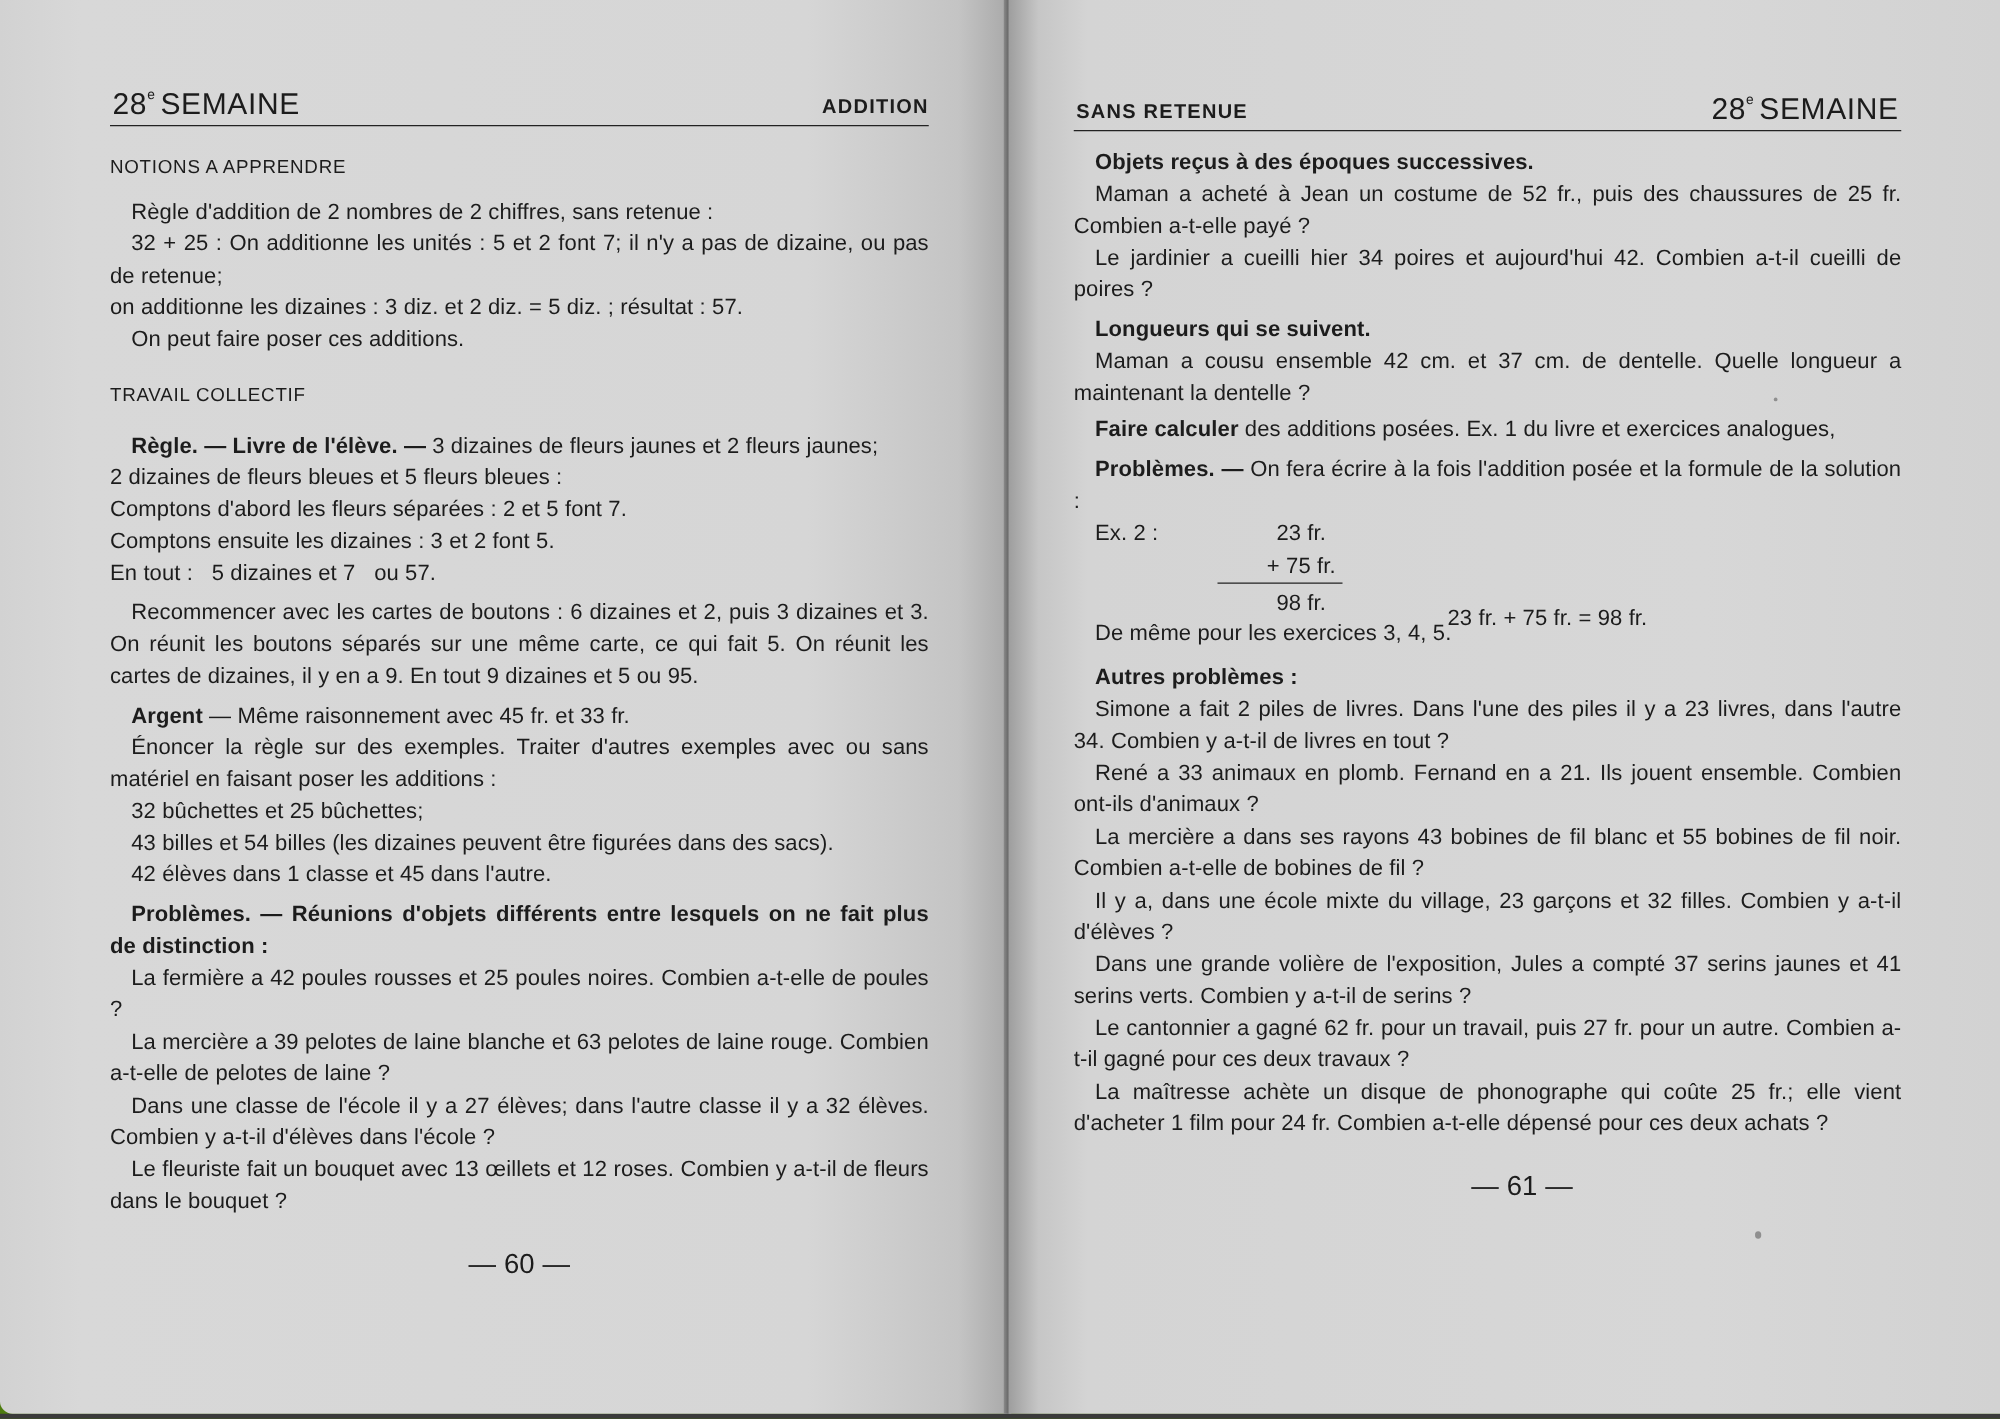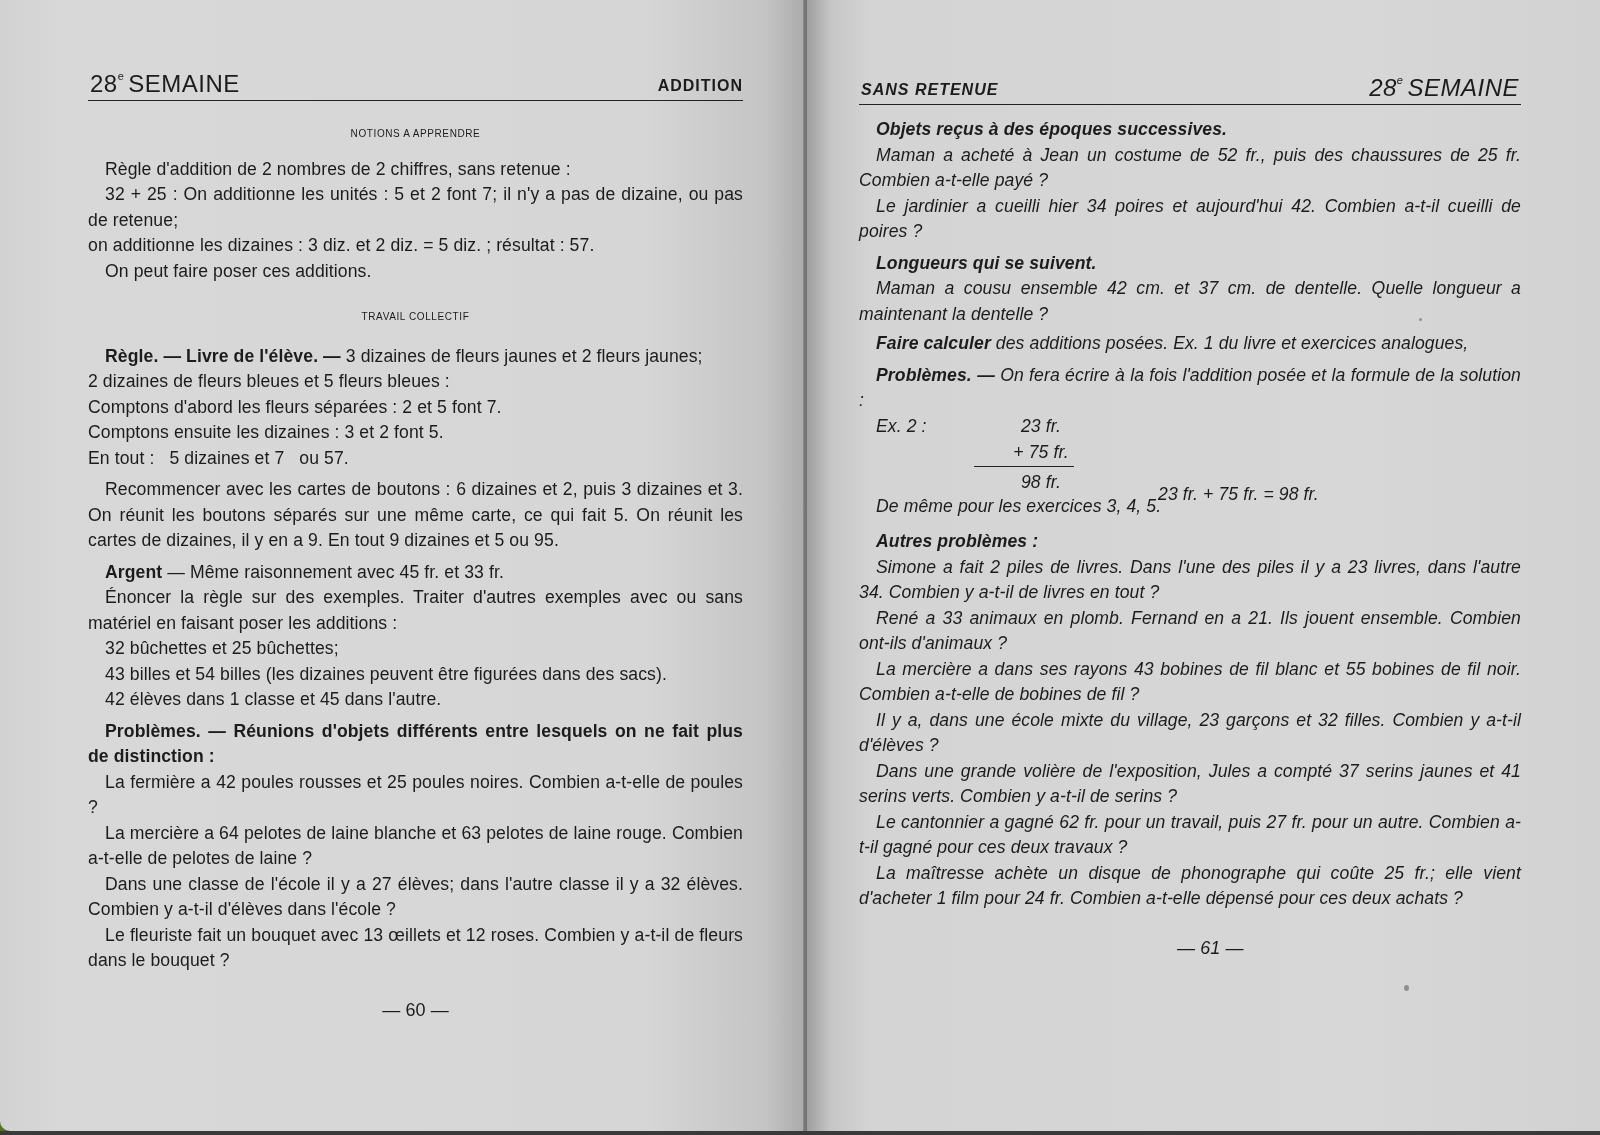--- a/index.html
+++ b/index.html
@@ -13,45 +13,45 @@
     position: absolute; left: 0; top: 0; width: 1600px; height: 1131px;
     background: #4d7c0f;
   }
   .page {
     position: absolute; top: 0; height: 1131px;
     background: linear-gradient(180deg, #d9d9d9 0%, #d4d4d4 60%, #cfcfcf 100%);
   }
   .page.left { left: 0; width: 807px; border-radius: 0 0 0 10px;
     background: linear-gradient(90deg, #d2d2d2 0%, #d8d8d8 8%, #d6d6d6 80%, #c4c4c4 95%, #a9a9a9 100%); }
   .page.right { left: 807px; width: 793px;
-    background: linear-gradient(90deg, #9e9e9e 0%, #c6c6c6 3%, #d4d4d4 8%, #d7d7d7 70%, #d2d2d2 100%); font-style: italic; }
+    background: linear-gradient(90deg, #9e9e9e 0%, #c6c6c6 3%, #d4d4d4 8%, #d7d7d7 70%, #d2d2d2 100%); }
   .gutter { position: absolute; left: 803px; top: 0; width: 6px; height: 1131px;
     background: linear-gradient(90deg, #8a8a8a, #6e6e6e, #9a9a9a); }
 
   .content { position: absolute; font-size: 17.6px; line-height: 25.5px; letter-spacing: 0.1px; }
   .left .content { left: 88px; width: 655px; top: 62px; }
   .right .content { left: 52px; width: 662px; top: 66px; }
 
   .header { position: relative; height: 38px; border-bottom: 1.5px solid #222; margin-bottom: 20px; }
   .header .week { position: absolute; bottom: 4px; font-size: 24px; font-weight: 400; letter-spacing: 0.5px; }
   .header .week sup { font-size: 11px; vertical-align: 12px; margin-right: 4px; }
   .header .topic { position: absolute; bottom: 2px; font-size: 16px; font-weight: 700; letter-spacing: 1px; }
   .left .header .week { left: 2px; }
   .left .header .topic { right: 0; }
   .right .header .topic { left: 2px; }
   .right .header .week { right: 2px; }
 
-  .section-label { text-align: center; font-size: 10px; letter-spacing: 0.6px; margin: 6px 0 10px; }
+  .section-label { text-align: left; font-size: 15px; letter-spacing: 0.6px; margin: 6px 0 10px; }
   .p { text-indent: 17px; text-align: justify; margin: 0; }
   .p.noindent { text-indent: 0; }
   .p.gap { margin-top: 6px; }
   .p.gap2 { margin-top: 10px; }
   .b { font-weight: 700; }
   .spacer { height: 14px; }
-  .page-num { text-align: center; font-size: 18px; margin-top: 24px; }
+  .page-num { text-align: center; font-size: 22px; margin-top: 24px; }
 
   .sum { position: relative; height: 80px; margin-left: 17px; }
   .sum .lbl { position: absolute; left: 0; top: 0; }
   .sum .col { position: absolute; left: 115px; width: 100px; text-align: center; }
   .sum .r1 { top: 0; } .sum .r2 { top: 26px; } .sum .r3 { top: 56px; }
   .sum .line { position: absolute; left: 98px; width: 100px; top: 52px; border-top: 1.5px solid #222; }
   .sum .formula { position: absolute; left: 282px; top: 68px; }
   .speck { position: absolute; background: #555; border-radius: 50%; opacity: .55; }
 </style>
 </head>
@@ -84,21 +84,21 @@
       <p class="p gap">Recommencer avec les cartes de boutons : 6 dizaines et 2, puis 3 dizaines et 3. On réunit les boutons séparés sur une même carte, ce qui fait 5. On réunit les cartes de dizaines, il y en a 9. En tout 9 dizaines et 5    ou    95.</p>
 
       <p class="p gap"><span class="b">Argent</span><span> — Même raisonnement avec 45 fr. et 33 fr.</span></p>
       <p class="p">Énoncer la règle sur des exemples. Traiter d'autres exemples avec ou sans matériel en faisant poser les additions :</p>
       <p class="p">32 bûchettes et 25 bûchettes;</p>
       <p class="p">43 billes et 54 billes (les dizaines peuvent être figurées dans des sacs).</p>
       <p class="p">42 élèves dans 1 classe et 45 dans l'autre.</p>
 
       <p class="p gap b">Problèmes. — Réunions d'objets différents entre lesquels on ne fait plus de distinction :</p>
       <p class="p">La fermière a 42 poules rousses et 25 poules noires. Combien a-t-elle de poules ?</p>
-      <p class="p">La mercière a 64 pelotes de laine blanche et 63 pelotes de laine rouge. Combien a-t-elle de pelotes de laine ?</p>
+      <p class="p">La mercière a 39 pelotes de laine blanche et 63 pelotes de laine rouge. Combien a-t-elle de pelotes de laine ?</p>
       <p class="p">Dans une classe de l'école il y a 27 élèves; dans l'autre classe il y a 32 élèves. Combien y a-t-il d'élèves dans l'école ?</p>
       <p class="p">Le fleuriste fait un bouquet avec 13 œillets et 12 roses. Combien y a-t-il de fleurs dans le bouquet ?</p>
 
       <div class="page-num">— 60 —</div>
     </div>
   </div>
 
   <div class="gutter"></div>
 
   <div class="page right">

